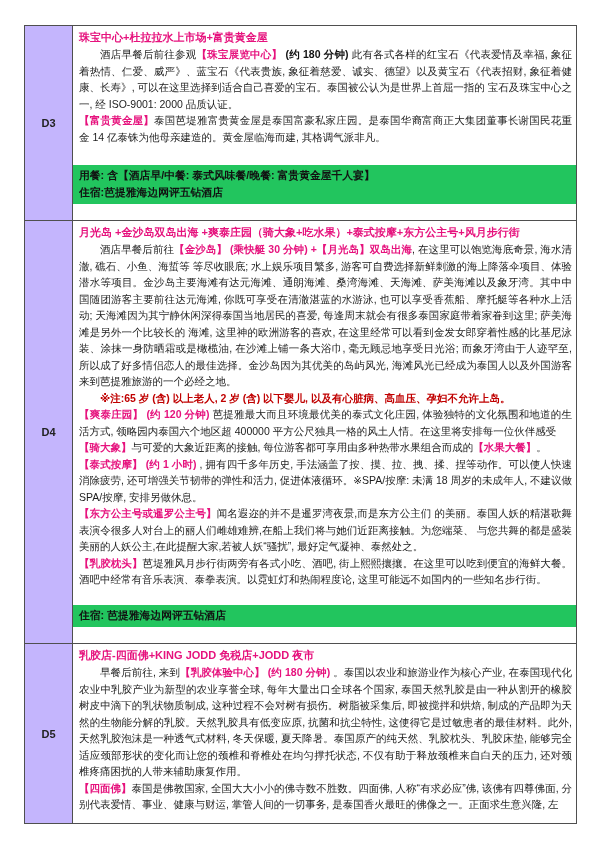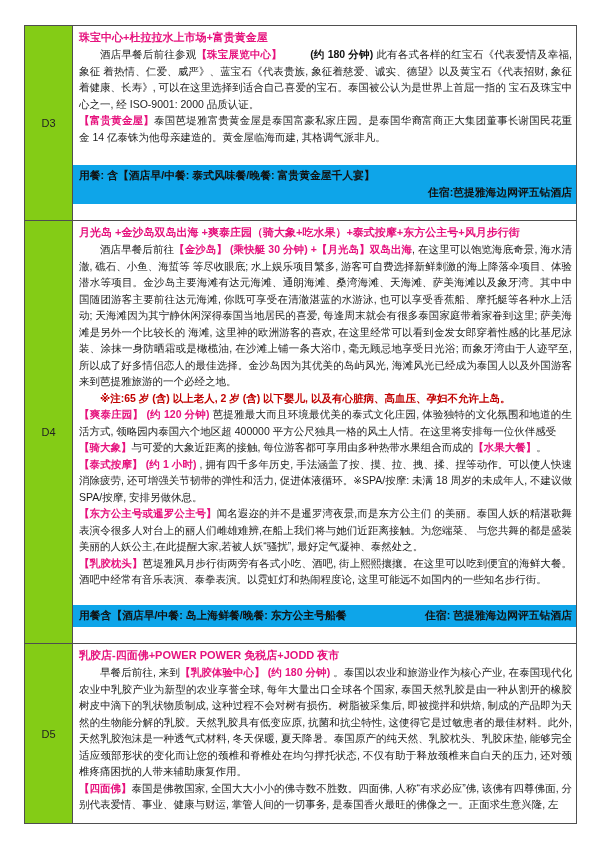--- a/index.html
+++ b/index.html
@@ -4,32 +4,32 @@
 <style>
   html,body{margin:0;padding:0;background:#ffffff;}
   body{width:600px;height:849px;font-family:"Liberation Sans","DejaVu Sans",sans-serif;color:#1c1c1c;}
   .page{position:relative;width:600px;height:849px;overflow:hidden;background:#ffffff;}
   .itin{position:absolute;left:24px;top:25px;width:553px;border:1px solid #4f4f4f;box-sizing:border-box;background:#ffffff;}
   .row{display:flex;border-bottom:1px solid #4f4f4f;box-sizing:border-box;}
   .row:last-child{border-bottom:none;}
   .h-d3{height:195px;}
   .h-d4{height:423px;}
   .h-d5{height:179px;}
-  .label{flex:0 0 48px;width:48px;border-right:1px solid #4f4f4f;display:flex;align-items:center;justify-content:center;font-size:11px;color:#222;box-sizing:border-box;background:#84cc16;}
+  .label{flex:0 0 48px;width:48px;border-right:1px solid #4f4f4f;display:flex;align-items:center;justify-content:center;font-size:11px;color:#222;box-sizing:border-box;background:#c4b5fd;font-weight:bold;}
   .content{flex:1;display:flex;flex-direction:column;padding:3px 4px 16px 6px;overflow:hidden;box-sizing:border-box;min-width:0;}
   .title{color:#e6127d;font-weight:bold;font-size:11px;line-height:17px;white-space:nowrap;}
   .para{font-size:10.5px;line-height:16.5px;text-align:justify;color:#1c1c1c;}
   .ind{text-indent:2em;}
   .run-n{color:#1c1c1c;}
   .run-m{color:#e6127d;font-weight:bold;margin-top:24px;}
-  .run-b{color:#111;font-weight:bold;margin-left:25px;}
+  .run-b{color:#111;font-weight:bold;}
   .run-r{color:#c00000;font-weight:bold;}
-  .mealblock{margin:auto -4px 0 -6px;background:#0ea5e9;padding:2px 4px 3px 6px;font-weight:bold;font-size:10.8px;line-height:17px;color:#111;}
+  .mealblock{margin:auto -4px 0 -6px;background:#22c55e;padding:2px 4px 3px 6px;font-weight:bold;font-size:10.8px;line-height:17px;color:#111;}
   .mealline{white-space:nowrap;overflow:hidden;}
-  .right{text-align:right;}
+  .right{}
   .single{display:flex;justify-content:space-between;}
   .single span{white-space:nowrap;}
 </style>
 </head>
 <body>
 
 <div class="page">
   <div class="itin">
 
     <div class="row h-d3">
@@ -50,29 +50,28 @@
       <div class="content">
         <div class="title">月光岛 +金沙岛双岛出海 +爽泰庄园（骑大象+吃水果）+泰式按摩+东方公主号+风月步行街</div>
         <div class="para ind"><span class="run-n">酒店早餐后前往</span><span class="run-m">【金沙岛】 (乘快艇 30 分钟) +【月光岛】双岛出海</span><span class="run-n">, 在这里可以饱览海底奇景, 海水清澈, 礁石、小鱼、海蜇等 等尽收眼底; 水上娱乐项目繁多, 游客可自费选择新鲜刺激的海上降落伞项目、体验潜水等项目。金沙岛主要海滩有达元海滩、通朗海滩、桑湾海滩、天海滩、萨美海滩以及象牙湾。其中中国随团游客主要前往达元海滩, 你既可享受在清澈湛蓝的水游泳, 也可以享受香蕉船、摩托艇等各种水上活动; 天海滩因为其宁静休闲深得泰国当地居民的喜爱, 每逢周末就会有很多泰国家庭带着家眷到这里; 萨美海滩是另外一个比较长的 海滩, 这里神的欧洲游客的喜欢, 在这里经常可以看到金发女郎穿着性感的比基尼泳装、涂抹一身防晒霜或是橄榄油, 在沙滩上铺一条大浴巾, 毫无顾忌地享受日光浴; 而象牙湾由于人迹罕至, 所以成了好多情侣恋人的最佳选择。金沙岛因为其优美的岛屿风光, 海滩风光已经成为泰国人以及外国游客来到芭提雅旅游的一个必经之地。</span></div>
         <div class="para ind"><span class="run-r">※注:65 岁 (含) 以上老人, 2 岁 (含) 以下婴儿, 以及有心脏病、高血压、孕妇不允许上岛。</span></div>
         <div class="para"><span class="run-m">【爽泰庄园】 (约 120 分钟) </span><span class="run-n">芭提雅最大而且环境最优美的泰式文化庄园, 体验独特的文化氛围和地道的生活方式, 领略园内泰国六个地区超 400000 平方公尺独具一格的风土人情。在这里将安排每一位伙伴感受</span></div>
         <div class="para"><span class="run-m">【骑大象】</span><span class="run-n">与可爱的大象近距离的接触, 每位游客都可享用由多种热带水果组合而成的</span><span class="run-m">【水果大餐】</span><span class="run-n">。</span></div>
         <div class="para"><span class="run-m">【泰式按摩】 (约 1 小时) </span><span class="run-n">, 拥有四千多年历史, 手法涵盖了按、摸、拉、拽、揉、捏等动作。可以使人快速消除疲劳, 还可增强关节韧带的弹性和活力, 促进体液循环。※SPA/按摩: 未满 18 周岁的未成年人, 不建议做 SPA/按摩, 安排另做休息。</span></div>
         <div class="para"><span class="run-m">【东方公主号或暹罗公主号】</span><span class="run-n">闻名遐迩的并不是暹罗湾夜景,而是东方公主们 的美丽。泰国人妖的精湛歌舞表演令很多人对台上的丽人们雌雄难辨,在船上我们将与她们近距离接触。为您端菜、 与您共舞的都是盛装美丽的人妖公主,在此提醒大家,若被人妖“骚扰”, 最好定气凝神、泰然处之。</span></div>
         <div class="para"><span class="run-m">【乳胶枕头】</span><span class="run-n">芭堤雅风月步行街两旁有各式小吃、酒吧, 街上熙熙攘攘。在这里可以吃到便宜的海鲜大餐。酒吧中经常有音乐表演、泰拳表演。以霓虹灯和热闹程度论, 这里可能远不如国内的一些知名步行街。</span></div>
         <div class="mealblock single">
-          <span>用餐含【酒店早/中餐: 岛上海鲜餐/晚餐: 东方公主号船餐</span>
           <span>住宿: 芭提雅海边网评五钻酒店</span>
         </div>
       </div>
     </div>
 
     <div class="row h-d5">
       <div class="label">D5</div>
       <div class="content">
-        <div class="title">乳胶店-四面佛+POWER POWER 免税店+JODD 夜市</div>
+        <div class="title">乳胶店-四面佛+KING JODD 免税店+JODD 夜市</div>
         <div class="para ind"><span class="run-n">早餐后前往, 来到</span><span class="run-m">【乳胶体验中心】 (约 180 分钟) </span><span class="run-n">。泰国以农业和旅游业作为核心产业, 在泰国现代化农业中乳胶产业为新型的农业享誉全球, 每年大量出口全球各个国家,  泰国天然乳胶是由一种从割开的橡胶树皮中滴下的乳状物质制成, 这种过程不会对树有损伤。树脂被采集后, 即被搅拌和烘焙, 制成的产品即为天然的生物能分解的乳胶。天然乳胶具有低变应原, 抗菌和抗尘特性, 这使得它是过敏患者的最佳材料。此外, 天然乳胶泡沫是一种透气式材料, 冬天保暖, 夏天降暑。泰国原产的纯天然、乳胶枕头、乳胶床垫, 能够完全适应颈部形状的变化而让您的颈椎和脊椎处在均匀撑托状态, 不仅有助于释放颈椎来自白天的压力, 还对颈椎疼痛困扰的人带来辅助康复作用。</span></div>
         <div class="para"><span class="run-m">【四面佛】</span><span class="run-n">泰国是佛教国家, 全国大大小小的佛寺数不胜数。四面佛, 人称“有求必应”佛, 该佛有四尊佛面, 分别代表爱情、事业、健康与财运, 掌管人间的一切事务, 是泰国香火最旺的佛像之一。正面求生意兴隆, 左</span></div>
       </div>
     </div>
 
   </div>
 </div>
 
 </body></html>

